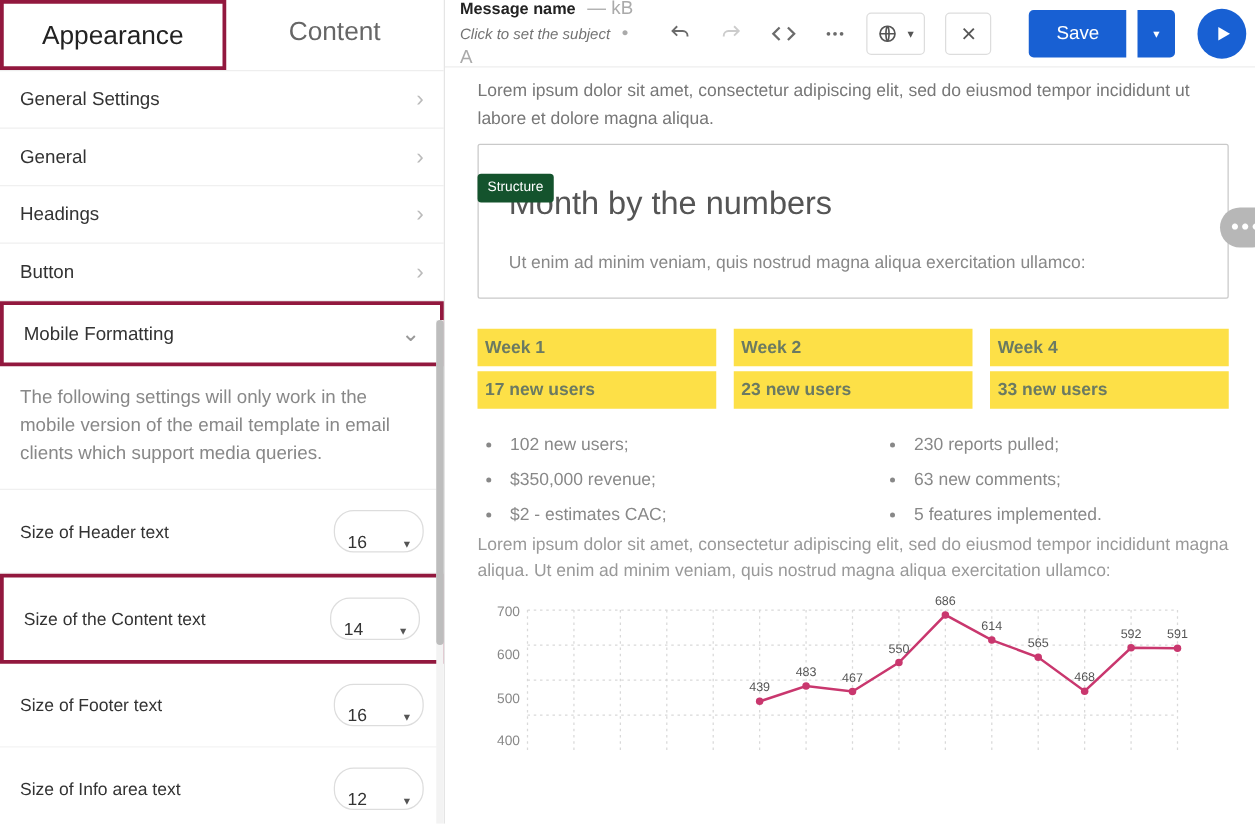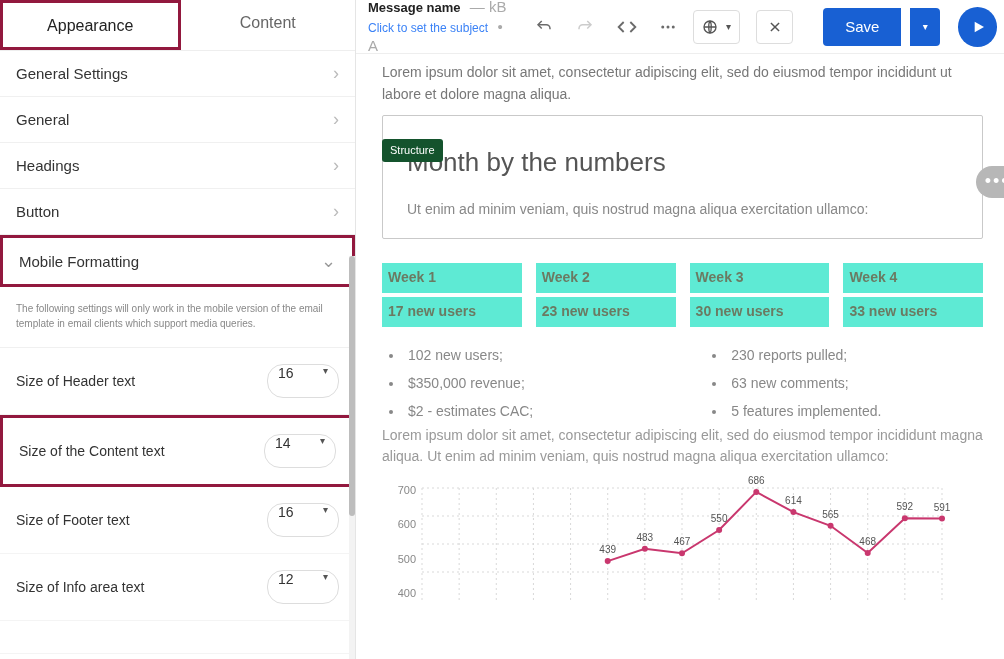--- a/index.html
+++ b/index.html
@@ -6,61 +6,61 @@
   body { font-family: -apple-system, BlinkMacSystemFont, "Segoe UI", Arial, sans-serif; font-size: 14px; color: #333; background: #fff; }
   .app { display: flex; width: 1004px; height: 659px; overflow: hidden; position: relative; }
 
   
   .left {
     width: 356px; flex: none; border-right: 1px solid #e5e5e5; display: flex; flex-direction: column;
     position: relative;
   }
   .tabs { display: flex; border-bottom: 1px solid #eee; }
   .tab {
-    flex: 1; text-align: center; padding: 14px 0 12px; font-size: 16px; color: #666; cursor: pointer;
+    flex: 1; text-align: center; padding: 14px 0 12px; font-size: 21px; color: #666; cursor: pointer;
   }
   .tab.highlight { border: 3px solid #92183e; color: #222; font-weight: 500; }
 
   .settings-row {
     display: flex; justify-content: space-between; align-items: center;
     padding: 12px 16px; font-size: 15px; border-bottom: 1px solid #f0f0f0; cursor: pointer;
   }
   .settings-row .chev { color: #bbb; font-size: 18px; }
   .settings-row.expanded .chev { color: #999; }
   .settings-row.sel-outline { border: 3px solid #92183e; }
 
   .mobile-hint {
-    padding: 14px 16px 16px; font-size: 10px; color: #888; line-height: 1.5;
+    padding: 14px 16px 16px; font-size: 15px; color: #888; line-height: 1.5;
     border-bottom: 1px solid #f0f0f0;
   }
 
   .size-row {
     display: flex; justify-content: space-between; align-items: center;
     padding: 16px 16px; border-bottom: 1px solid #f4f4f4; font-size: 14px; color: #333;
   }
   .size-row.sel-outline { border: 3px solid #92183e; }
   .size-select {
-    display: flex; align-items: flex-start; justify-content: space-between;
+    display: flex; align-items: flex-end; justify-content: space-between;
     width: 72px; height: 34px; border: 1px solid #ddd; border-radius: 16px;
     padding: 0 10px; font-size: 14px; background: #fff; cursor: pointer;
   }
   .size-select .caret { font-size: 10px; color: #555; }
 
   .left-scroll { position: absolute; right: 0; top: 256px; bottom: 0; width: 6px; background: #f3f3f3; }
   .left-thumb { position: absolute; right: 0; top: 0; width: 6px; height: 260px; background: #bdbdbd; border-radius: 3px; }
 
   
   .main { flex: 1; display: flex; flex-direction: column; }
   .topbar {
     height: 54px; border-bottom: 1px solid #eee; display: flex; align-items: center; padding: 0 12px;
     gap: 8px;
   }
   .msg-meta { display: flex; flex-direction: column; font-size: 12px; line-height: 1.3; margin-right: 6px; min-width: 140px; }
   .msg-name { font-weight: 700; font-size: 13px; color: #222; }
-  .msg-sub { color: #3b82f6; }
+  .msg-sub { font-style: italic; color: #737373; }
   .msg-kb, .msg-a { color: #aaa; font-style: normal; margin-left: 6px; font-weight: 400; font-size: 15px; margin-top: 20px; }
   .icon-btn {
     width: 34px; height: 34px; display: flex; align-items: center; justify-content: center;
     color: #6b6b6b; cursor: pointer; border-radius: 4px;
   }
   .icon-box {
     width: 38px; height: 34px; border: 1px solid #ddd; border-radius: 4px;
     display: flex; align-items: center; justify-content: center; color: #555; cursor: pointer;
   }
   .globe-box { width: 48px; justify-content: space-evenly; }
@@ -95,21 +95,21 @@
   .dots-handle {
     position: absolute; right: -36px; top: 50px; width: 42px; height: 32px;
     background: #b7b7b7; border-radius: 16px 0 16px 16px; display: flex;
     align-items: center; justify-content: center; color: #fff; font-size: 18px; letter-spacing: 2px;
     cursor: pointer;
   }
 
   .weeks { display: flex; gap: 14px; margin-top: 24px; }
   .week { flex: 1; }
   .week-head, .week-body {
-    background: #5eead4; color: #6b7a62; font-size: 14px; font-weight: 700;
+    background: #fde047; color: #6b7a62; font-size: 14px; font-weight: 700;
     padding: 4px 6px;
   }
   .week-body { margin-top: 4px; }
 
   .stats-cols { display: flex; gap: 54px; margin-top: 14px; padding-left: 22px; }
   .stats-cols ul { list-style: disc; color: #888; font-size: 14px; line-height: 2; }
   .stats-cols ul li { padding-left: 4px; }
 
   .va-title { font-size: 20px; color: #555; margin-top: 28px; margin-bottom: 14px; }
   .va-desc { font-size: 14px; color: #999; line-height: 1.55; margin-bottom: 14px; }
@@ -277,24 +277,20 @@
         </div>
 
         <div class="weeks">
           <div class="week">
             <div class="week-head">Week 1</div>
             <div class="week-body">17 new users</div>
           </div>
           <div class="week">
             <div class="week-head">Week 2</div>
             <div class="week-body">23 new users</div>
-          </div>
-          <div class="week">
-            <div class="week-head">Week 3</div>
-            <div class="week-body">30 new users</div>
           </div>
           <div class="week">
             <div class="week-head">Week 4</div>
             <div class="week-body">33 new users</div>
           </div>
         </div>
 
         <div class="stats-cols">
           <ul>
             <li>102 new users;</li>

